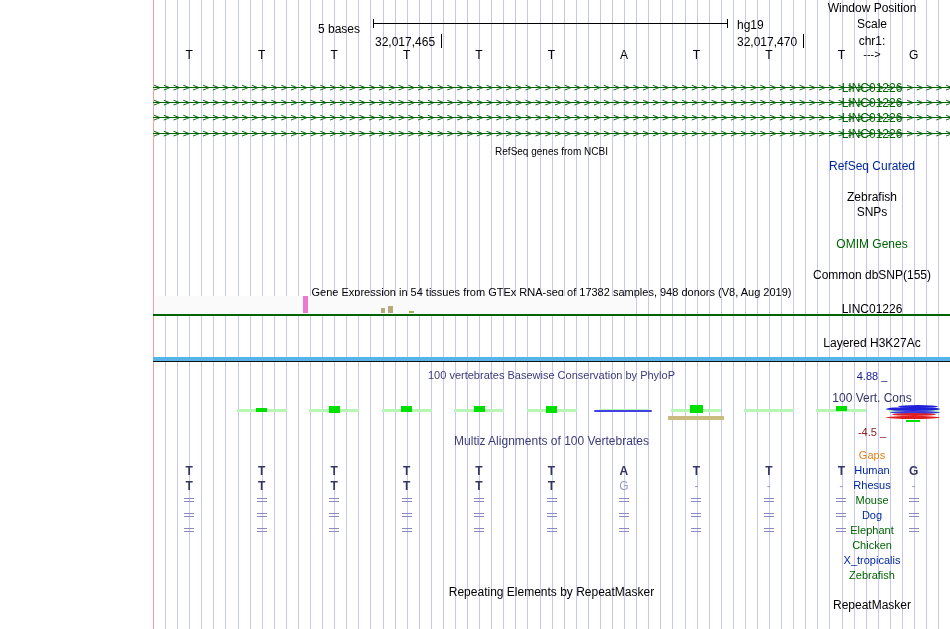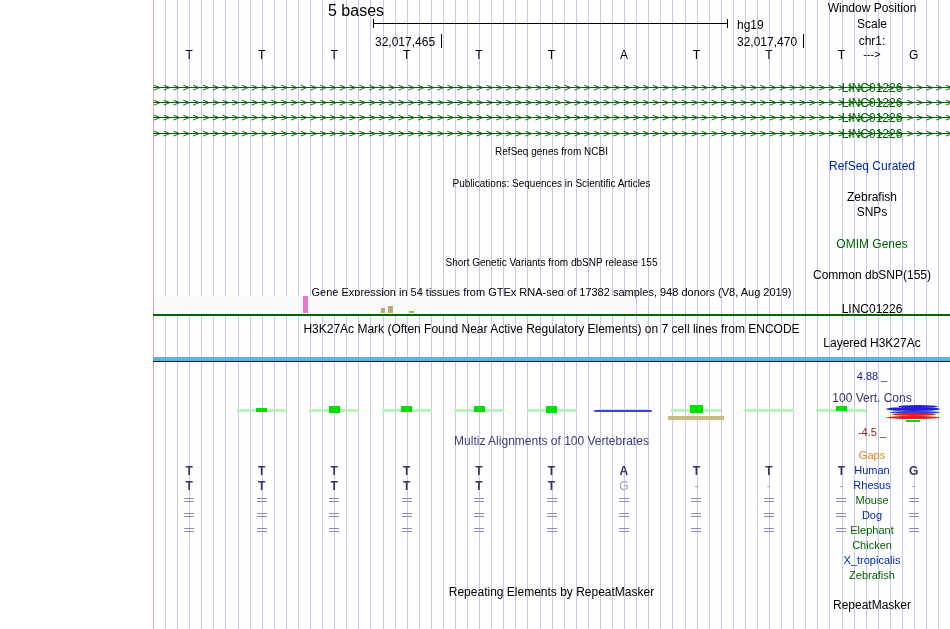--- a/index.html
+++ b/index.html
@@ -141,21 +141,21 @@
       <div class="gline" style="left: 749px;"></div>
       <div class="gline" style="left: 761px;"></div>
       <div class="gline" style="left: 773px;"></div>
       <div class="gline" style="left: 785px;"></div>
     </div>
   <div class="redline"></div>
 
   <div class="lbl c-black" style="top:2px;width:150px;">Window Position</div>
 
   <div class="lbl c-black" style="top:18px;width:150px;">Scale</div>
-  <div style="position:absolute;left:318px;top:2px;font-size:16px;margin-left:10px;">5 bases</div>
+  <div style="position:absolute;left:318px;top:22px;font-size:12px;">5 bases</div>
   <div class="scalebar" style="left:373px;top:19px;width:355px;">
     <div class="sline" style="width:355px;"></div>
     <div class="cap" style="left:0;"></div>
     <div class="cap" style="left:354px;"></div>
   </div>
   <div style="position:absolute;left:737px;top:18px;font-size:12px;">hg19</div>
 
   <div class="lbl c-black" style="top:35px;width:150px;">chr1:</div>
   <div style="position:absolute;left:375px;top:35px;font-size:12px;">32,017,465</div>
   <div class="tickmark" style="left:441px;top:34px;height:14px;"></div>
@@ -198,43 +198,41 @@
 
   <div class="lbl c-green" style="top:128px;width:150px;">LINC01226</div>
   <div class="generow" style="top:128px;">
     <div class="genebar"></div>
     <div class="arrows">&gt;&gt;&gt;&gt;&gt;&gt;&gt;&gt;&gt;&gt;&gt;&gt;&gt;&gt;&gt;&gt;&gt;&gt;&gt;&gt;&gt;&gt;&gt;&gt;&gt;&gt;&gt;&gt;&gt;&gt;&gt;&gt;&gt;&gt;&gt;&gt;&gt;&gt;&gt;&gt;&gt;&gt;&gt;&gt;&gt;&gt;&gt;&gt;&gt;&gt;&gt;&gt;&gt;&gt;&gt;&gt;&gt;&gt;&gt;&gt;&gt;&gt;&gt;&gt;&gt;&gt;&gt;&gt;&gt;&gt;&gt;&gt;&gt;&gt;&gt;&gt;&gt;&gt;&gt;&gt;&gt;&gt;&gt;&gt;&gt;&gt;&gt;&gt;&gt;</div>
   </div>
 
   <div class="lbl c-blue" style="top:160px;width:150px;">RefSeq Curated</div>
   <div class="ctitle t-small" style="top:146px;">RefSeq genes from NCBI</div>
 
-  <div class="ctitle t-small" style="top:178px;">Publications: Sequences in Scientific Articles</div>
   <div class="lbl c-black" style="top:191px;width:150px;">Zebrafish</div>
   <div class="lbl c-black" style="top:206px;width:150px;">SNPs</div>
 
   <div class="lbl c-green" style="top:238px;width:150px;">OMIM Genes</div>
 
-  <div class="ctitle t-small" style="top:257px;">Short Genetic Variants from dbSNP release 155</div>
   <div class="lbl c-black" style="top:269px;width:150px;">Common dbSNP(155)</div>
 
   <div class="ctitle t-med" style="top:286px;">Gene Expression in 54 tissues from GTEx RNA-seq of 17382 samples, 948 donors (V8, Aug 2019)</div>
   <div class="lbl c-black" style="top:303px;width:150px;">LINC01226</div>
   <div class="gtexbg" style="left:155px;top:296px;width:480px;height:18px;"></div>
   <div class="gtexbar" style="left:303px;top:296px;width:5px;height:17px;background:#e87ad0;"></div>
   <div class="gtexbar" style="left:381px;top:308px;width:4px;height:5px;background:#b9a87c;"></div>
   <div class="gtexbar" style="left:388px;top:306px;width:5px;height:7px;background:#b9a87c;"></div>
   <div class="gtexbar" style="left:409px;top:311px;width:5px;height:2px;background:#9fb34a;"></div>
   <div class="hrule" style="left:153px;top:314px;width:797px;height:2px;background:#006400;"></div>
 
-  <div class="ctitle t-big" style="top:322px;">H3K27Ac Mark (Often Found Near Active Regulatory Elements) on 7 cell lines from ENCODE</div>
   <div class="lbl c-black" style="top:337px;width:150px;">Layered H3K27Ac</div>
   <div class="hrule" style="left:153px;top:357px;width:797px;height:4px;background:#56b4e8;"></div>
   <div class="hrule" style="left:153px;top:361px;width:797px;height:1px;background:#111;"></div>
 
+  <div class="ctitle t-med c-slate" style="top:369px;">100 vertebrates Basewise Conservation by PhyloP</div>
   <div class="lbl c-dkblue" style="top:370px;width:150px;font-size:11px;">4.88 _</div>
   <div class="lbl c-navy" style="top:392px;width:150px;">100 Vert. Cons</div>
   <div class="lbl c-maroon" style="top:426px;width:150px;font-size:11px;">-4.5 _</div>
 
   <div id="consmarks">
       <div class="consmark cons-lt" style="left: 236.682px; top: 409px; width: 50px; height: 3px;"></div>
       <div class="consmark cons-bar" style="left: 256.182px; top: 408px; width: 11px; height: 4px;"></div>
       <div class="consmark cons-lt" style="left: 309.136px; top: 409px; width: 50px; height: 3px;"></div>
       <div class="consmark cons-bar" style="left: 328.636px; top: 406px; width: 11px; height: 7px;"></div>
       <div class="consmark cons-lt" style="left: 381.591px; top: 409px; width: 50px; height: 3px;"></div>

